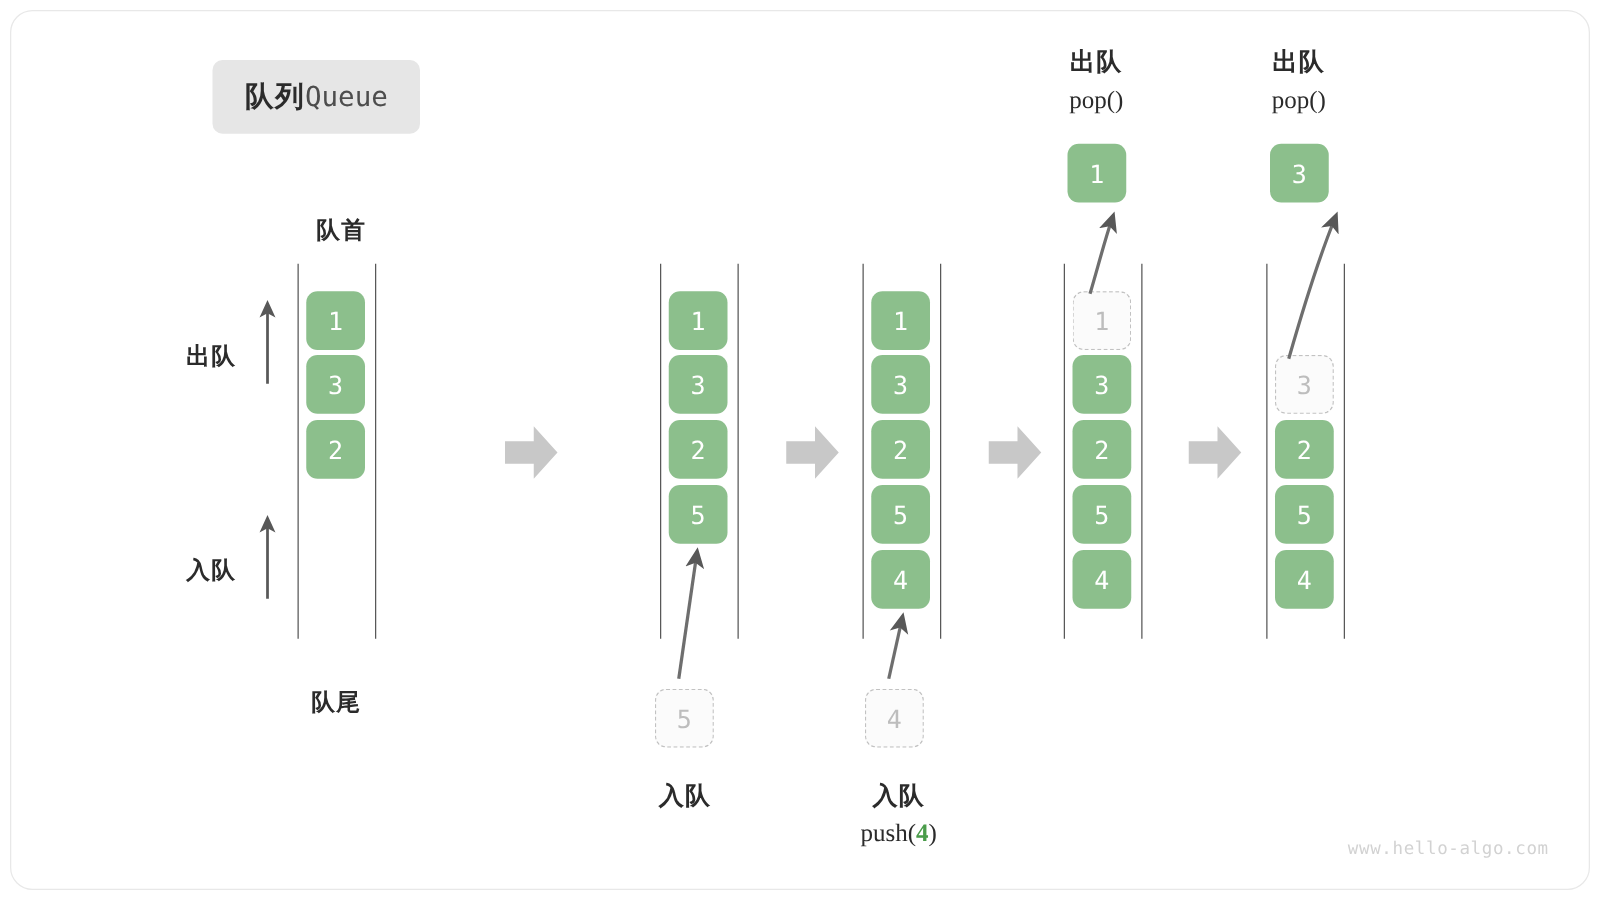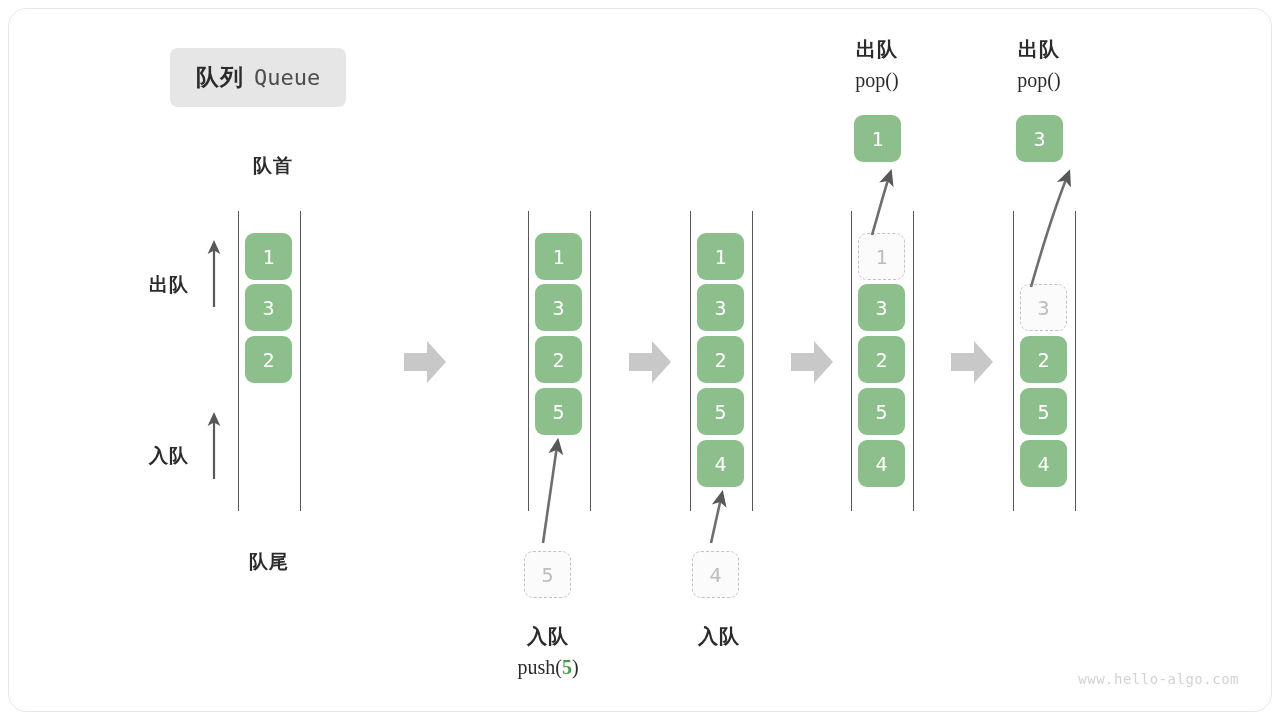--- a/index.html
+++ b/index.html
@@ -32,21 +32,20 @@
 
   
   #title-badge {
     left: 161px;
     top: 39px;
     padding: 14px 26px;
     background: #e6e6e6;
     border-radius: 8px;
     display: flex;
     align-items: baseline;
-    gap: 10px;
     white-space: nowrap;
   }
   #title-badge .cn {
     font-size: 23px;
     font-weight: bold;
     color: #2b2b2b;
     letter-spacing: 1px;
   }
   #title-badge .en {
     font-size: 22px;
@@ -142,21 +141,21 @@
 <body>
 
 <div id="canvas">
 
   <div id="title-badge" class="abs">
     <span class="cn">队列</span>
     <span class="en">Queue</span>
   </div>
 
   <div class="column">
-    <div class="hdr-label abs" style="left:200px; top:144px; width:128px;">队首</div>
+    <div class="hdr-label abs" style="left:200px; top:162px; width:128px;">队首</div>
     <div class="hdr-label abs" style="left:196px; top:540px; width:128px;">队尾</div>
 
     <div class="side-label abs" style="left:140px; top:263px;">出队</div>
     <div class="side-label abs" style="left:140px; top:434px;">入队</div>
 
     <div class="rail abs" style="left:229px; top:202px; height:300px;"></div>
     <div class="rail abs" style="left:291px; top:202px; height:300px;"></div>
 
     <div class="cell filled abs" style="left:236px; top:224px;">1</div>
     <div class="cell filled abs" style="left:236px; top:275px;">3</div>
@@ -169,38 +168,38 @@
 
     <div class="cell filled abs" style="left:526px; top:224px;">1</div>
     <div class="cell filled abs" style="left:526px; top:275px;">3</div>
     <div class="cell filled abs" style="left:526px; top:327px;">2</div>
     <div class="cell filled abs" style="left:526px; top:379px;">5</div>
 
     <div class="cell ghost abs" style="left:515px; top:542px;">5</div>
 
     <div class="op-label abs" style="left:449px; top:612px; width:180px;">
       <div class="cn">入队</div>
-      <div class="code"><span>push(</span><span class="num">5</span><span>)</span></div>
     </div>
   </div>
 
   <div class="column">
     <div class="rail abs" style="left:681px; top:202px; height:300px;"></div>
     <div class="rail abs" style="left:743px; top:202px; height:300px;"></div>
 
     <div class="cell filled abs" style="left:688px; top:224px;">1</div>
     <div class="cell filled abs" style="left:688px; top:275px;">3</div>
     <div class="cell filled abs" style="left:688px; top:327px;">2</div>
     <div class="cell filled abs" style="left:688px; top:379px;">5</div>
     <div class="cell filled abs" style="left:688px; top:431px;">4</div>
 
     <div class="cell ghost abs" style="left:683px; top:542px;">4</div>
 
     <div class="op-label abs" style="left:620px; top:612px; width:180px;">
       <div class="cn">入队</div>
+      <div class="code"><span>push(</span><span class="num">4</span><span>)</span></div>
     </div>
   </div>
 
   <div class="column">
     <div class="op-label abs" style="left:793px; top:25px; width:150px;">
       <div class="cn">出队</div>
       <div class="code">pop()</div>
     </div>
     <div class="cell filled abs" style="left:845px; top:106px;">1</div>
 

